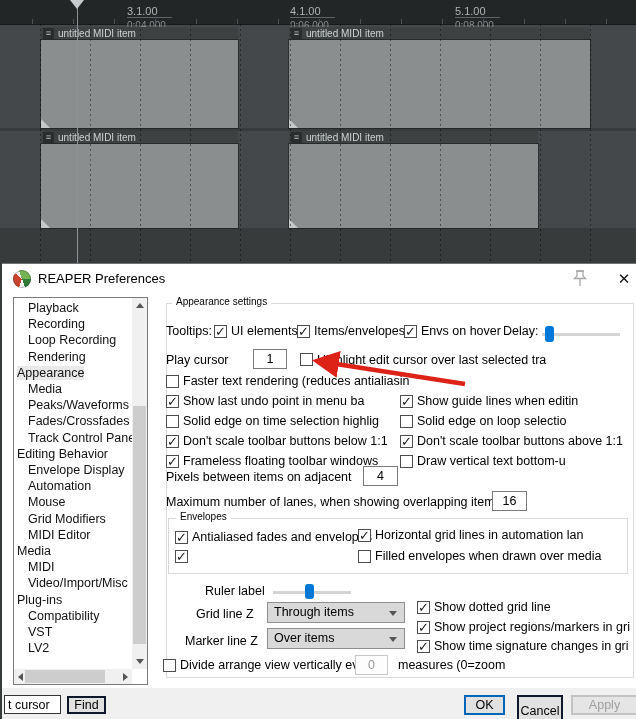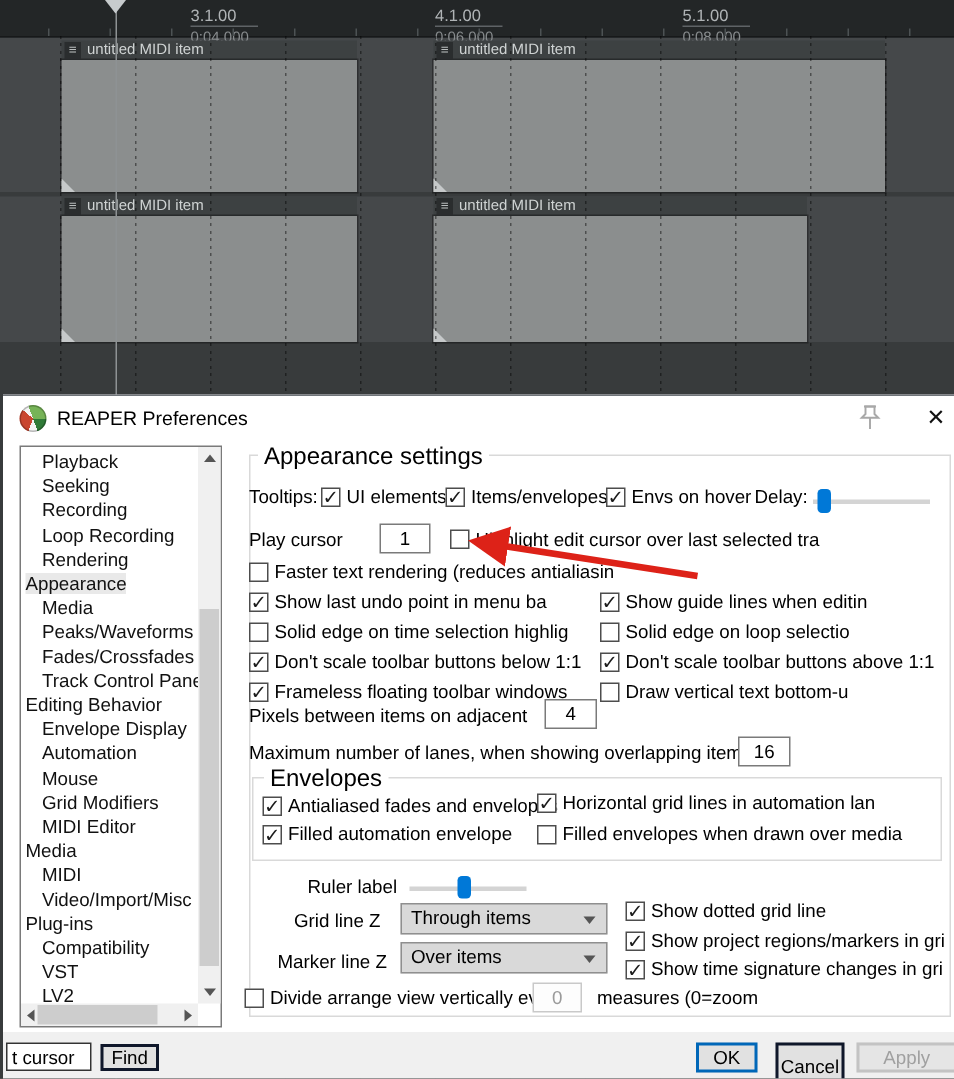--- a/index.html
+++ b/index.html
@@ -40,21 +40,21 @@
   .sbitem{font-size:12.5px;color:#111;line-height:16.2px;white-space:nowrap;padding-left:3px;cursor:default;}
   .sbitem.ind{padding-left:14px;}
   .sbitem .sel{background:#e9e9e9;}
   .vscroll{position:absolute;top:0;right:0;width:15px;bottom:15px;background:#f0f0f0;}
   .hscroll{position:absolute;left:0;bottom:0;right:15px;height:15px;background:#f0f0f0;}
   .sarrow{position:absolute;width:0;height:0;}
   .vthumb{position:absolute;left:1px;right:1px;top:108px;height:238px;background:#cdcdcd;}
   .hthumb{position:absolute;top:1px;bottom:1px;left:11px;width:80px;background:#cdcdcd;}
   
   .groupbox{position:absolute;border:1px solid #d9d9d9;}
-  .grouplabel{position:absolute;background:#fff;padding:0 4px;font-size:16px;color:#000;white-space:nowrap;}
+  .grouplabel{position:absolute;background:#fff;padding:0 4px;font-size:10px;color:#000;white-space:nowrap;}
   .lbl{position:absolute;font-size:12.5px;color:#000;white-space:nowrap;}
   .cb{position:absolute;width:13px;height:13px;background:#fff;border:1px solid #4d4d4d;box-sizing:border-box;cursor:pointer;}
   .cb.on::after{content:"✓";position:absolute;left:0px;top:-2px;font-size:13px;color:#1a1a1a;}
   .tinput{position:absolute;border:1px solid #7a7a7a;background:#fff;font-size:12.5px;color:#000;
           text-align:center;box-sizing:border-box;font-family:inherit;padding:0;}
   .tinput:disabled{color:#9b9b9b;border-color:#c9c9c9;background:#fdfdfd;}
   .slidertrack{position:absolute;height:3px;background:#d4d4d4;}
   .sliderthumb{position:absolute;width:9px;background:#0078d7;border-radius:3px;cursor:pointer;}
   .combo{position:absolute;width:138px;height:21px;background:#d9d9d9;border:1px solid #8f8f8f;box-sizing:border-box;cursor:pointer;}
   .combo .ctext{position:absolute;left:6px;top:2px;font-size:12.5px;color:#000;white-space:nowrap;}
@@ -177,21 +177,20 @@
               <path d="M7 4h8"></path>
         </g>
           </svg>
       </span>
       <span class="closebtn">✕</span>
     </div>
 
     <div class="listbox">
       <div class="sbitems">
         <div class="sbitem ind"><span>Playback</span></div>
-        <div class="sbitem ind"><span>Seeking</span></div>
         <div class="sbitem ind"><span>Recording</span></div>
         <div class="sbitem ind"><span>Loop Recording</span></div>
         <div class="sbitem ind"><span>Rendering</span></div>
         <div class="sbitem"><span class="sel">Appearance</span></div>
         <div class="sbitem ind"><span>Media</span></div>
         <div class="sbitem ind"><span>Peaks/Waveforms</span></div>
         <div class="sbitem ind"><span>Fades/Crossfades</span></div>
         <div class="sbitem ind"><span>Track Control Panels</span></div>
         <div class="sbitem"><span>Editing Behavior</span></div>
         <div class="sbitem ind"><span>Envelope Display</span></div>
@@ -263,21 +262,20 @@
     <div class="lbl" style="left:164px;top:231px;">Maximum number of lanes, when showing overlapping items in</div>
     <input class="tinput" style="left: 490px; top: 227px; width: 35px; height: 20px;" value="16">
 
     <div class="groupbox" style="left:166px;top:254px;width:458px;height:54px;"></div>
     <div class="grouplabel" style="left:174px;top:247px;">Envelopes</div>
     <span class="cb on" style="left:173px;top:267px;"></span>
     <div class="lbl" style="left:190px;top:266px;">Antialiased fades and envelopes</div>
     <span class="cb on" style="left:356px;top:265px;"></span>
     <div class="lbl" style="left:373px;top:264px;">Horizontal grid lines in automation lan</div>
     <span class="cb on" style="left:173px;top:286px;"></span>
-    <div class="lbl" style="left:190px;top:285px;width:160px;overflow:hidden;">Filled automation envelope</div>
     <span class="cb" style="left:356px;top:286px;"></span>
     <div class="lbl" style="left:373px;top:285px;">Filled envelopes when drawn over media</div>
 
     <div class="lbl" style="left:203px;top:320px;">Ruler label</div>
     <div class="slidertrack" style="left:271px;top:327px;width:78px;"></div>
     <div class="sliderthumb" style="left:303px;top:320px;height:15px;"></div>
 
     <div class="lbl" style="left:194px;top:343px;">Grid line Z</div>
     <div class="combo" style="left:265px;top:338px;">
       <span class="ctext">Through items</span>

